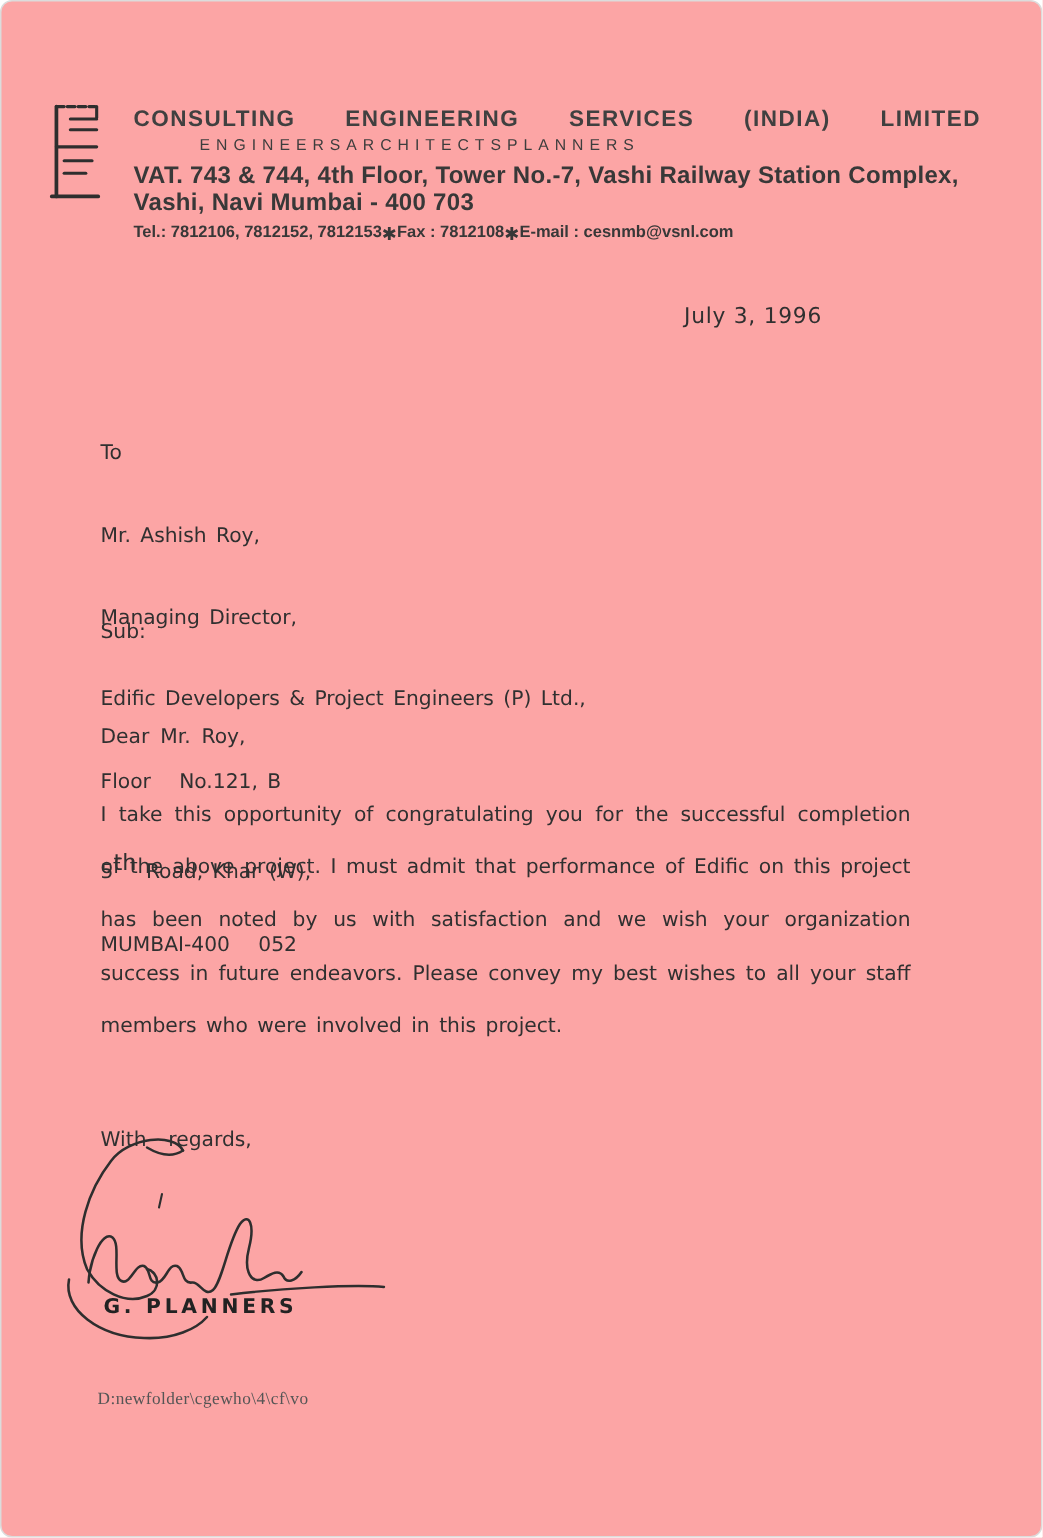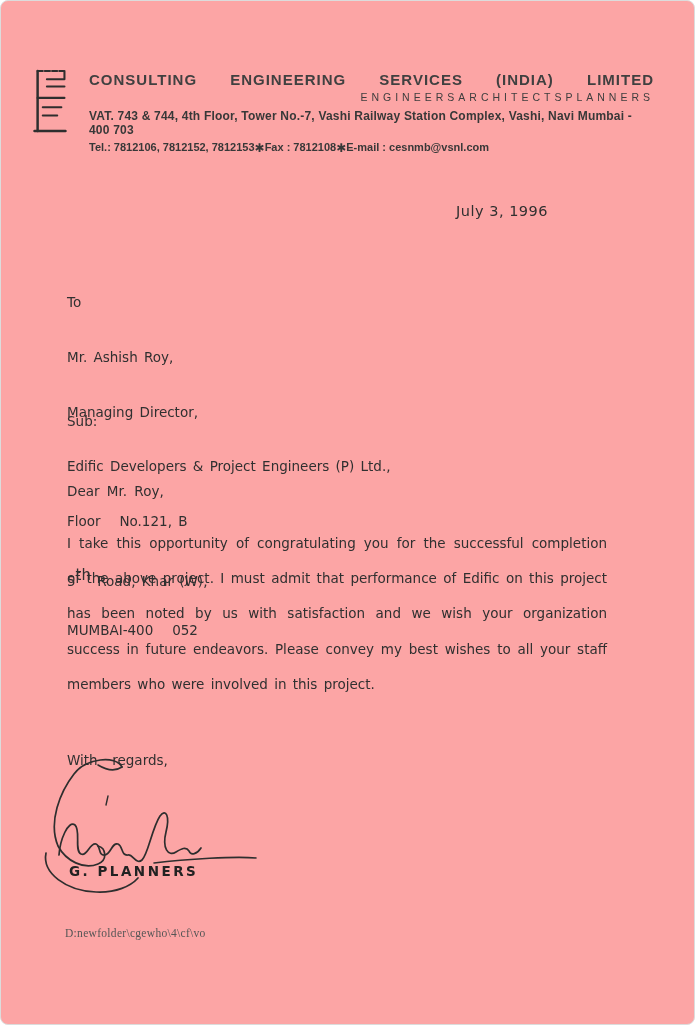--- a/index.html
+++ b/index.html
@@ -12,23 +12,23 @@
     box-sizing:border-box;
     overflow:hidden;
     font-family:"DejaVu Sans", sans-serif;
     color:#303030;
   }
   
   .logo{position:absolute;left:32px;top:68px;width:34px;height:64px;}
   .lh-text{position:absolute;left:88px;top:70px;width:565px;color:#3a3a3a;}
   .company-row{display:flex;justify-content:space-between;font-family:"Liberation Sans",sans-serif;
     font-size:15px;font-weight:600;letter-spacing:1px;color:#404040;}
-  .roles-row{display:flex;justify-content:flex-end;margin-top:3px;
+  .roles-row{display:flex;justify-content:flex-start;margin-top:3px;
     font-family:"Liberation Sans",sans-serif;font-size:10.5px;font-weight:500;letter-spacing:4px;color:#3d3d3d;padding-left:44px;}
-  .vat-row{margin-top:6px;font-family:"Liberation Sans",sans-serif;font-size:12px;font-weight:700;color:#383838;letter-spacing:0.2px;}
+  .vat-row{margin-top:6px;font-family:"Liberation Sans",sans-serif;font-size:16px;font-weight:700;color:#383838;letter-spacing:0.2px;}
   .tel-row{display:flex;justify-content:flex-start;margin-top:4px;
     font-family:"Liberation Sans",sans-serif;font-size:11px;font-weight:700;color:#383838;}
   .sep{font-weight:400;font-size:12px;}
   
   .date{position:absolute;left:455px;top:202px;font-size:14.5px;letter-spacing:0.5px;}
   .recipient{position:absolute;left:66px;top:256px;font-size:13.5px;line-height:18.2px;word-spacing:2px;white-space:pre-wrap;}
   .recipient div{height:18.2px;}
   sup{font-size:15px;}
   .subject{position:absolute;left:66px;top:412px;font-size:13.5px;display:flex;white-space:pre-wrap;}
   .subject .lbl{width:64px;}

